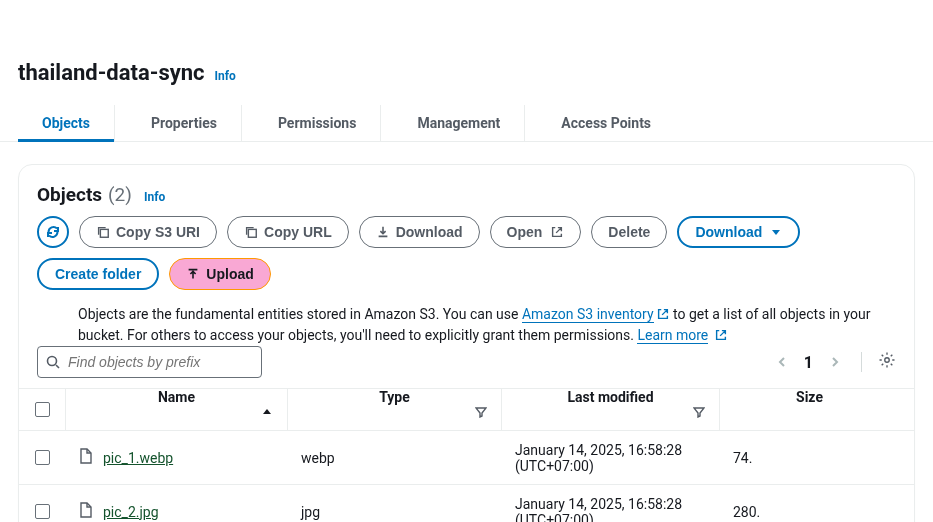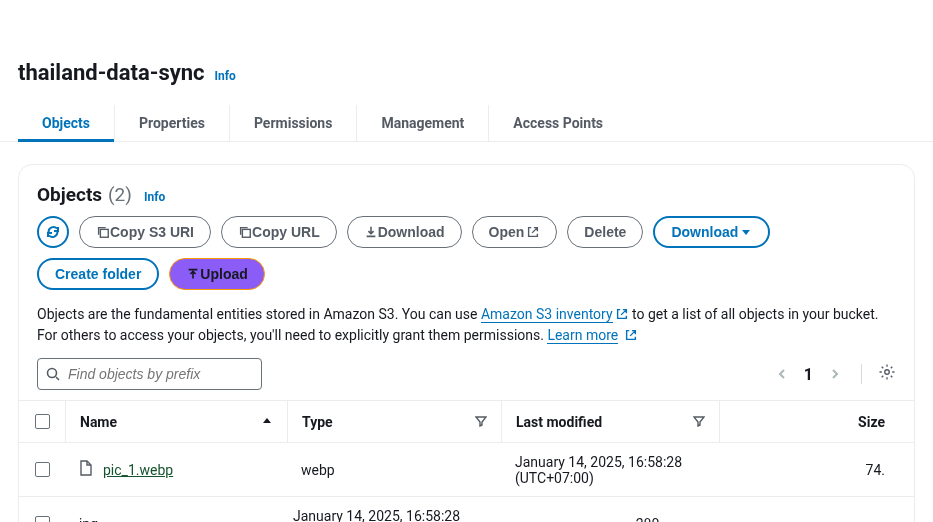--- a/index.html
+++ b/index.html
@@ -4,57 +4,57 @@
 <style>
 * { box-sizing: border-box; margin: 0; padding: 0; }
 body { font-family: "Amazon Ember", -apple-system, BlinkMacSystemFont, "Segoe UI", Roboto, sans-serif; background: #fff; color: #16191f; width: 933px; }
 .page-header { padding: 18px 4px 0 18px; margin-top: 42px; }
 .bucket-title { font-size: 22px; font-weight: 700; display: inline; }
 .info-link { color: #0073bb; font-size: 12px; font-weight: 700; margin-left: 6px; cursor: pointer; }
 .tabs { display: flex; padding: 0 18px; margin-top: 20px; border-bottom: 1px solid #eaeded; }
 .tab { padding: 10px 24px; font-size: 14px; font-weight: 700; color: #545b64; cursor: pointer; position: relative; }
 .tab.active { color: #0073bb; }
 .tab.active::after { content: ""; position: absolute; left: 0; right: 0; bottom: -1px; height: 3px; background: #0073bb; }
-.tab + .tab { border-left: 1px solid #eaeded; }
+.tab + .tab { border-left: 1px solid #eaeded; padding-left: 36px; }
 .panel { margin: 22px 18px; border: 1px solid #eaeded; border-radius: 14px; box-shadow: 0 1px 1px rgba(0,0,0,0.05); padding: 18px 18px 0 18px; overflow: hidden; }
 .panel-title-line { display: flex; align-items: baseline; gap: 6px; }
 .panel-title { font-size: 19px; font-weight: 700; }
 .panel-count { font-size: 19px; color: #687078; font-weight: 400; }
 .toolbar { display: flex; flex-wrap: wrap; gap: 10px; margin-top: 10px; align-items: center; }
-.btn { display: inline-flex; align-items: center; height: 32px; padding: 0 16px; border-radius: 16px; border: 1px solid #687078; background: #fff; font-size: 14px; font-weight: 700; color: #545b64; cursor: pointer; white-space: nowrap; }
+.btn { display: inline-flex; align-items: center; gap: 6px; height: 32px; padding: 0 16px; border-radius: 16px; border: 1px solid #687078; background: #fff; font-size: 14px; font-weight: 700; color: #545b64; cursor: pointer; white-space: nowrap; }
 .btn.icon-only { width: 32px; padding: 0; justify-content: center; }
 .btn.primary-outline { border: 2px solid #0073bb; color: #0073bb; }
-.btn.orange { background: #8b5cf6; border-color: #ff9900; color: #16191f; }
+.btn.orange { background: #f9a8d4; border-color: #ff9900; color: #16191f; }
 .btn .caret { margin-left: 2px; }
-.helptext { font-size: 14px; color: #16191f; margin-top: 14px; line-height: 1.5; }
+.helptext { font-size: 14px; color: #16191f; margin-top: 14px; line-height: 1.5; margin-left: 41px; }
 .helptext a { color: #0073bb; text-decoration: none; border-bottom: 1px solid #0073bb; }
 .ext-icon { display: inline-block; width: 14px; height: 14px; vertical-align: -2px; margin-left: 2px; }
 .ext-icon svg { display:block; }
-.search-row { display: flex; align-items: center; margin-top: 12px; justify-content: flex-end; }
+.search-row { display: flex; align-items: center; margin-top: 0; justify-content: flex-end; }
 .search-wrap { position: relative; width: 225px; }
 .search-wrap input { width: 100%; height: 32px; border: 1px solid #687078; border-radius: 4px; padding: 0 10px 0 30px; font-size: 14px; font-style: italic; color: #687078; }
 .search-wrap .sicon { position: absolute; left: 8px; top: 8px; }
 .pager { margin-left: auto; display: flex; align-items: center; gap: 12px; }
 .pager-btn { width: 20px; height: 20px; display: flex; align-items: center; justify-content: center; cursor: pointer; }
 .pager-btn.disabled { color: #aab7b8; cursor: default; }
 .pager-num { font-weight: 700; color: #16191f; }
 .pager-sep { width: 1px; height: 20px; background: #d5dbdb; margin: 0 4px; }
 .gear { cursor: pointer; }
 .table { margin-top: 10px; border-top: 1px solid #eaeded; margin-left: -18px; margin-right: -18px; overflow-x: auto; }
 .thead, .trow { display: flex; align-items: center; }
 .thead { border-bottom: 1px solid #eaeded; height: 42px; }
 .th, .td { padding: 0 14px; font-size: 14px; display: flex; align-items: center; }
-.th { font-weight: 700; color: #16191f; position: relative; height: 100%; }
+.th { font-weight: 700; color: #16191f; position: relative; height: 100%; flex-direction: column; }
 .th .sort, .th .filt { margin-left: auto; color: #545b64; }
 .th + .th { border-left: 1px solid #eaeded; }
 .col-chk { width: 46px; justify-content: center; flex-shrink: 0; }
 .col-name { width: 222px; flex-shrink: 0; }
 .col-type { width: 214px; flex-shrink: 0; }
 .col-mod { width: 218px; flex-shrink: 0; }
-.col-size { width: 180px; justify-content: flex-end; flex-shrink: 0; }
+.col-size { width: 180px; flex-shrink: 0; }
 .trow { border-bottom: 1px solid #eaeded; min-height: 54px; padding: 8px 0; }
 .td { color: #16191f; }
 .td .fname { color: #14532d; text-decoration: underline; cursor: pointer; }
 .file-icon { margin-right: 10px; }
 .chk { width: 15px; height: 15px; border: 1px solid #687078; border-radius: 2px; background: #fff; cursor: pointer; }
 .scrollbar { height: 14px; background: #f0f0f0; margin: 0 -18px; position: relative; }
 .scrollbar::before, .scrollbar::after { content: ""; position: absolute; top: 0; width: 16px; height: 14px; background: #dcdcdc; }
 .scrollbar::before { left: 0; }
 .scrollbar::after { right: 0; }
 .scrollbar .thumb { position: absolute; left: 16px; top: 2px; height: 10px; width: 760px; background: #c0c0c0; border-radius: 2px; }
@@ -215,20 +215,27 @@
       </div>
       <div class="td col-type">webp</div>
       <div class="td col-mod">January 14, 2025, 16:58:28 (UTC+07:00)</div>
       <div class="td col-size">74.</div>
     </div>
 
     <div class="trow">
       <div class="td col-chk">
           <div class="chk"></div>
         </div>
+      <div class="td col-name">
+        <span class="file-icon"><svg width="14" height="16" viewBox="0 0 14 16" fill="none" stroke="#545b64" stroke-width="1.4">
+              <path d="M2 1h6l4 4v10H2z"></path>
+              <path d="M8 1v4h4"></path>
+            </svg></span>
+        <span class="fname">pic_2.jpg</span>
+      </div>
       <div class="td col-type">jpg</div>
       <div class="td col-mod">January 14, 2025, 16:58:28 (UTC+07:00)</div>
       <div class="td col-size">280.</div>
     </div>
   </div>
 
   <div class="scrollbar">
       <div class="thumb"></div>
     </div>
 </div>

